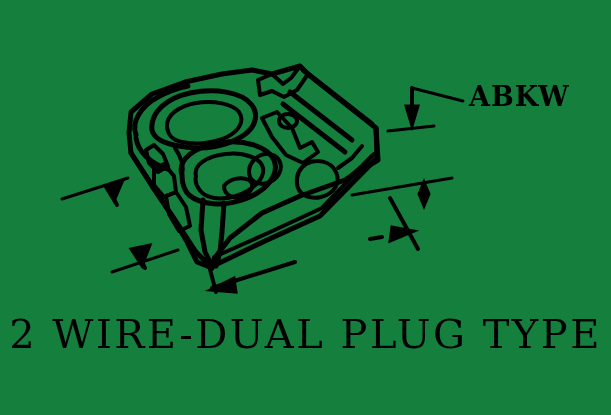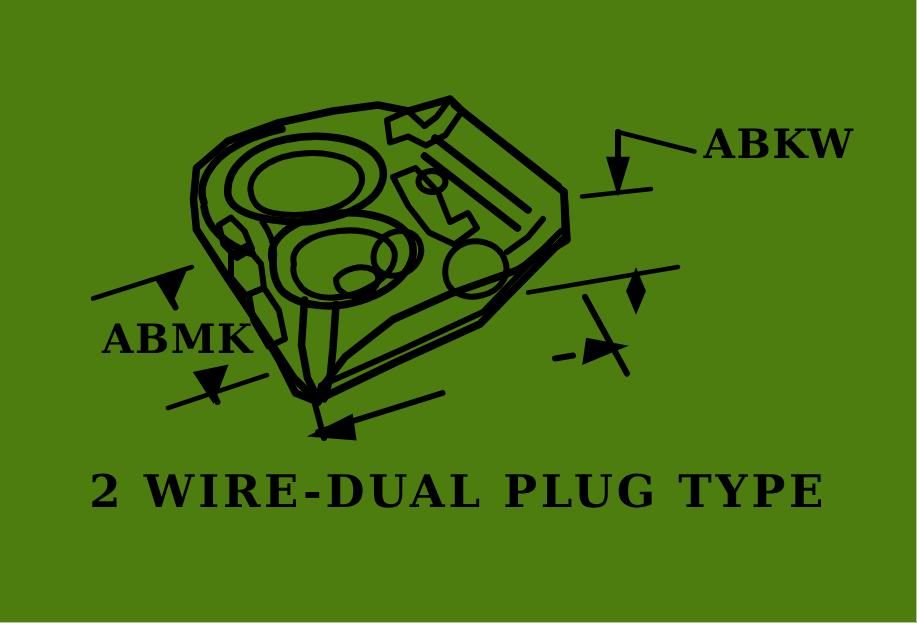--- a/index.html
+++ b/index.html
@@ -4,21 +4,21 @@
 <style>
   html, body {
     margin: 0;
     padding: 0;
     background: #ffffff;
   }
   #page {
     position: relative;
     width: 611px;
     height: 415px;
-    background: #4d7c0f;
+    background: #15803d;
     overflow: hidden;
     font-family: "DejaVu Serif", serif;
   }
   #drawing {
     position: absolute;
     left: 0;
     top: 0;
     width: 611px;
     height: 415px;
   }
@@ -46,22 +46,22 @@
     top: 226px;
     font-size: 27px;
   }
   #caption {
     position: absolute;
     left: 0;
     top: 312px;
     width: 611px;
     text-align: center;
     font-family: "DejaVu Serif", serif;
-    font-weight: 700;
-    font-size: 30px;
+    font-weight: 400;
+    font-size: 40px;
     letter-spacing: 2.5px;
     color: #000000;
     line-height: 1.1;
     white-space: nowrap;
   }
 </style>
 </head>
 <body>
 
 <div id="page">
@@ -238,18 +238,17 @@
       <line x1="390" y1="198" x2="418" y2="249" stroke-width="4"></line>
 
       <polygon points="424,182 429,194 424,206 419,194"></polygon>
       <line x1="352" y1="195" x2="452" y2="178" stroke-width="3"></line>
     </g>
 
   </svg>
 
   <div class="dim-label" id="label-abkw">ABKW</div>
 
-  <div class="dim-label" id="label-abmk">ABMK</div>
 
 
   <div id="caption">2 WIRE-DUAL PLUG TYPE</div>
 
 </div>
 
 </body></html>

